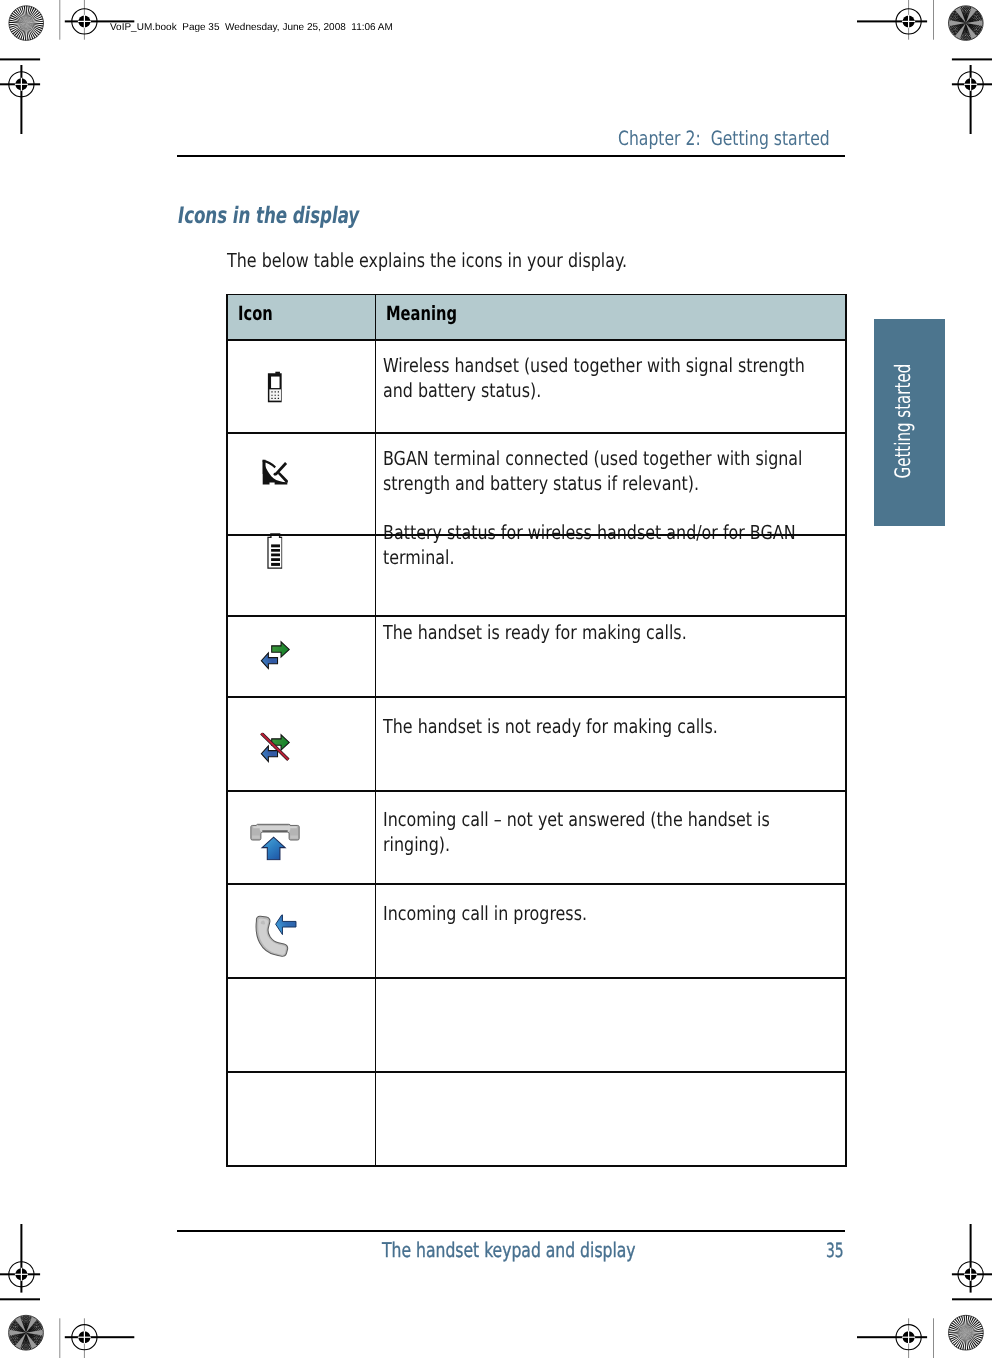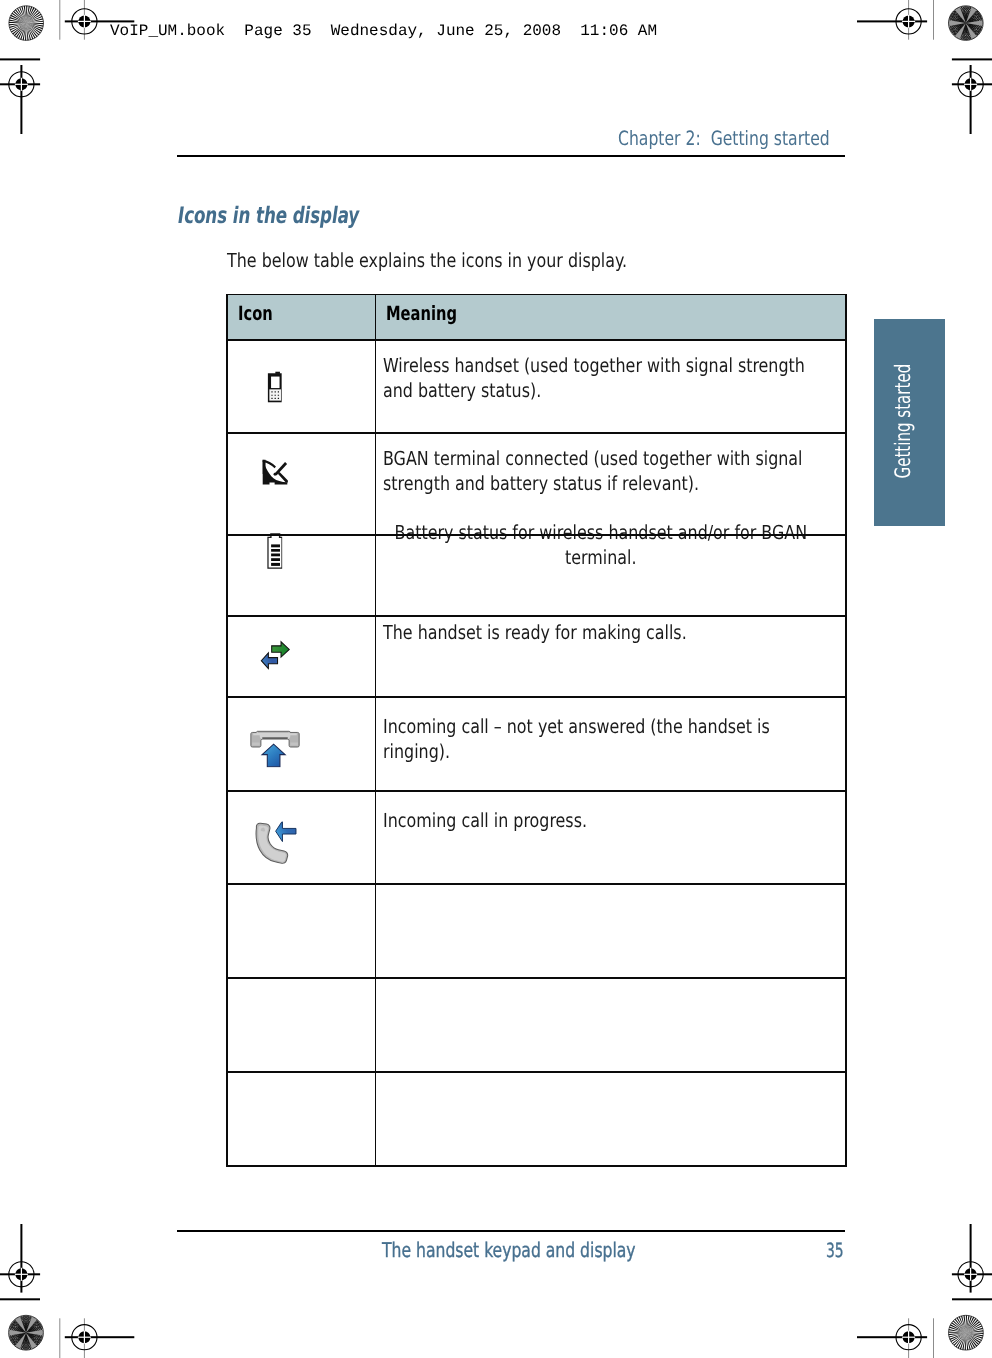--- a/index.html
+++ b/index.html
@@ -5,22 +5,22 @@
   html,body{margin:0;padding:0;background:#fff;}
   body{width:992px;height:1358px;position:relative;overflow:hidden;
        font-family:"DejaVu Sans",sans-serif;-webkit-font-smoothing:antialiased;
        text-rendering:geometricPrecision;}
   .page{position:absolute;left:0;top:0;width:992px;height:1358px;transform:translateZ(0);}
 
   
   .mark{position:absolute;}
 
   
-  .printhdr{position:absolute;font-family:Liberation Mono, monospace;
-            font-size:16px;color:#000;white-space:pre;line-height:1;transform:scaleX(0.9995);transform-origin:0 0;}
+  .printhdr{position:absolute;font-family:Liberation Sans, sans-serif;
+            font-size:10px;color:#000;white-space:pre;line-height:1;transform:scaleX(0.9995);transform-origin:0 0;}
 
   
   .runhead{position:absolute;left:618.4px;top:129.4px;
            font-family:"DejaVu Sans",sans-serif;font-stretch:condensed;
            font-size:19.75px;color:#4a7290;white-space:pre;line-height:1;
            transform:scaleX(0.88);transform-origin:0 0;}
   .hdrule{position:absolute;left:176.9px;top:154.8px;width:668.5px;height:2.15px;background:#000;}
 
   
   .h2{position:absolute;left:177.8px;top:203.0px;
@@ -539,21 +539,21 @@
 
     <path d="M146 174 L256 52 L278 74 L166 196 Z"></path>
     <circle cx="150" cy="182" r="15"></circle>
   </g>
 </svg></span>
           </td>
           <td class="meancell">
             <div class="mean">BGAN terminal connected (used together with signal strength and battery status if relevant).</div>
           </td>
         </tr>
-        <tr style="height: 100px; text-align: center;">
+        <tr style="height: 100px;">
           <td class="iconcell">
             <span class="ico ico-3"><svg width="15.6" height="35.8" viewBox="0 0 156 358">
   <path d="M30 2 h101 v34 h25 v320 h-156 v-320 h30 z" fill="#1b1b1b"></path>
   <path d="M44 14 h73 v34 h25 v296 h-128 v-296 h30 z" fill="#fff"></path>
   <g fill="#0c0c0c">
     <rect x="39" y="113" width="89" height="29"></rect>
     <rect x="39" y="159" width="89" height="27"></rect>
     <rect x="39" y="204" width="89" height="28"></rect>
     <rect x="39" y="251" width="89" height="28"></rect>
     <rect x="39" y="298" width="89" height="30"></rect>
@@ -566,20 +566,35 @@
         </tr>
         <tr style="height: 94px;">
           <td class="iconcell">
             <span class="ico ico-4"><svg width="31.2" height="30.6" viewBox="-8 -8 320 314">
                 <path d="M118 55 H214 V14 L298 92 L214 170 V120 H118 Z" fill="url(#gGrn)" stroke="#141414" stroke-width="11" stroke-linejoin="miter"></path>
                 <path d="M178 176 H84 V127 L12 207 L84 288 V238 H178 Z" fill="url(#gBlu)" stroke="#141414" stroke-width="11" stroke-linejoin="miter"></path>
               </svg></span>
           </td>
           <td class="meancell">
             <div class="mean">The handset is ready for making calls.</div>
+          </td>
+        </tr>
+        <tr style="height: 93px;">
+          <td class="iconcell">
+            <span class="ico ico-5"><svg width="31.2" height="30.6" viewBox="-8 -8 320 314">
+                <path d="M118 55 H214 V14 L298 92 L214 170 V120 H118 Z" fill="url(#gGrn)" stroke="#141414" stroke-width="11" stroke-linejoin="miter"></path>
+                <path d="M178 176 H84 V127 L12 207 L84 288 V238 H178 Z" fill="url(#gBlu)" stroke="#141414" stroke-width="11" stroke-linejoin="miter"></path>
+                <g>
+                  <path d="M12 -2 L289 269" stroke="#17171b" stroke-width="34" stroke-linecap="butt"></path>
+                  <path d="M12 -2 L289 269" stroke="#b92036" stroke-width="22" stroke-linecap="butt"></path>
+                </g>
+              </svg></span>
+          </td>
+          <td class="meancell">
+            <div class="mean">The handset is not ready for making calls.</div>
           </td>
         </tr>
         <tr style="height: 94px;">
           <td class="iconcell">
             <span class="ico ico-6"><svg width="49.9" height="37.7" viewBox="-5 -5 504 382">
                 <g transform="translate(0,0)">
                   <path d="M70 6 H388 C396 6 400 10 400 18 H474 C486 18 492 24 492 34 V150 C492 160 486 166 474 166 H406 C396 166 390 160 390 150 V104 C390 92 382 84 368 84 H126 C112 84 104 92 104 104 V150 C104 160 98 166 88 166 H20 C8 166 2 160 2 150 V34 C2 24 8 18 20 18 H58 C62 10 64 6 70 6 Z" fill="#b4b4b4" stroke="#585858" stroke-width="9" stroke-linejoin="round"></path>
                   <path d="M74 12 H384 V30 H74 Z" fill="#5e5e5e"></path>
                   <path d="M26 26 H60 C62 18 66 16 72 16 H386 C392 16 396 20 398 26 H468 V46 H402 V56 C402 74 388 86 366 86 H128 C106 86 92 74 92 56 V46 H26 Z" fill="#d2d2d2"></path>
                   <path d="M118 66 H376 V86 H118 Z" fill="#5e5e5e"></path>

